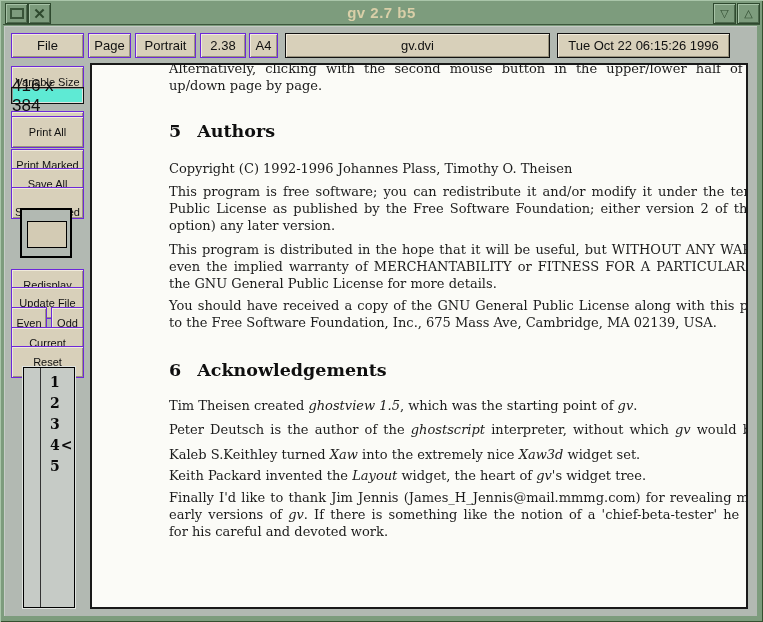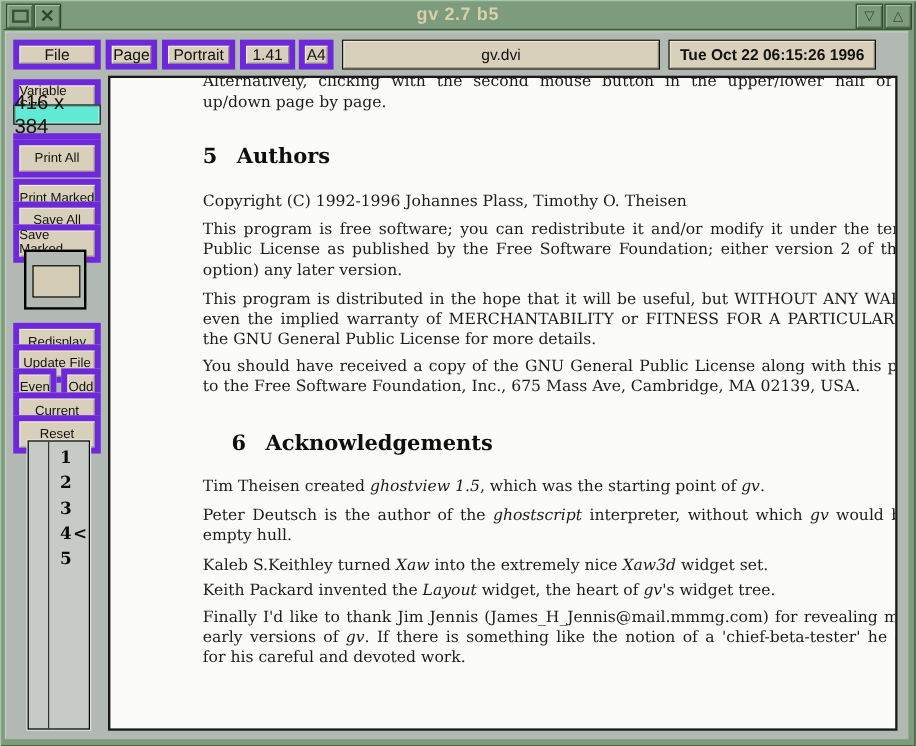--- a/index.html
+++ b/index.html
@@ -19,21 +19,21 @@
   .tb-btn{position:absolute;top:1px;width:21px;height:19px;background:#7d9c7d;
     border:1px solid #2e492e;box-shadow:inset 1px 1px 0 #a6c2a6, inset -1px -1px 0 #4c684c;
     display:flex;align-items:center;justify-content:center;
     color:#2e492e;font-size:11px;cursor:pointer;}
   .dash-icon{display:block;width:10px;height:7px;border:2px solid #385438;background:transparent;}
   .x-icon{font-size:15px;font-weight:bold;line-height:15px;color:#44604
 4;}
   .panel{position:absolute;left:4px;top:26px;width:753px;height:590px;background:#b2b9b2;
     box-shadow:inset 1px 1px 0 #c6ccc6;}
   
-  .btn{position:absolute;background:#d8d0ba;border:5px solid #6d28d9;
+  .btn{position:absolute;background:#d8d0ba;border:1px solid #6d28d9;
     box-shadow:inset 1px 1px 0 #f0eadb, inset -1px -1px 0 #9a English;
     display:flex;align-items:center;justify-content:center;
     color:#111;cursor:pointer;box-sizing:border-box;
     box-shadow:inset 1px 1px 0 #f0eadb, inset -1px -1px 0 #99937e;}
   .tool-btn{top:33px;height:25px;font-size:13px;}
   .side-btn{height:32px;font-size:11px;left:11px;width:73px;}
   .label-box{position:absolute;background:#d8d0ba;border:1px solid #111;
     display:flex;align-items:center;justify-content:center;
     color:#111;box-sizing:border-box;
     box-shadow:inset 1px 1px 0 #f0eadb, inset -1px -1px 0 #99937e;}
@@ -90,29 +90,29 @@
   <div class="btn tool-btn" style="left:11px;width:73px;">
     <span>File</span>
   </div>
   <div class="btn tool-btn" style="left:88px;width:43px;">
     <span>Page</span>
   </div>
   <div class="btn tool-btn" style="left:135px;width:61px;">
     <span>Portrait</span>
   </div>
   <div class="btn tool-btn" style="left:200px;width:46px;">
-    <span>1.41</span>
+    <span>2.38</span>
   </div>
   <div class="btn tool-btn" style="left:249px;width:29px;">
     <span>A4</span>
   </div>
   <div class="label-box" style="left:285px;top:33px;width:265px;height:25px;font-size:13px;">
     <span>gv.dvi</span>
   </div>
-  <div class="label-box" style="left:557px;top:33px;width:173px;height:25px;font-size:13px;font-weight:bold;">
+  <div class="label-box" style="left:557px;top:33px;width:173px;height:25px;font-size:13px;">
     <span>Tue Oct 22 06:15:26 1996</span>
   </div>
 
   <div class="btn side-btn" style="top:66px;height:32px;">
     <span>Variable Size</span>
   </div>
   <div class="label-box size-box">
     <span>416 x 384</span>
   </div>
   <div class="btn side-btn" style="top:111px;">
@@ -172,24 +172,23 @@
         <div class="doc-h" style="margin-top: 26px;"><span class="h-num">5</span><span class="h-txt">Authors</span></div>
         <div class="doc-l" style="margin-top: 18px;"><span>Copyright (C) 1992-1996 Johannes Plass, Timothy O. Theisen</span></div>
         <div class="doc-l" style="margin-top: 6px; word-spacing: 2px;"><span>This program is free software; you can redistribute it and/or modify it under the terms of the GNU General</span></div>
         <div class="doc-l" style="word-spacing: 2px;"><span>Public License as published by the Free Software Foundation; either version 2 of the License, or (at your</span></div>
         <div class="doc-l"><span>option) any later version.</span></div>
         <div class="doc-l" style="margin-top: 7px; word-spacing: 1px;"><span>This program is distributed in the hope that it will be useful, but WITHOUT ANY WARRANTY; without</span></div>
         <div class="doc-l" style="word-spacing: 2px;"><span>even the implied warranty of MERCHANTABILITY or FITNESS FOR A PARTICULAR PURPOSE. See</span></div>
         <div class="doc-l"><span>the GNU General Public License for more details.</span></div>
         <div class="doc-l" style="margin-top: 5px; word-spacing: 1px;"><span>You should have received a copy of the GNU General Public License along with this program; if not, write</span></div>
         <div class="doc-l"><span>to the Free Software Foundation, Inc., 675 Mass Ave, Cambridge, MA 02139, USA.</span></div>
-        <div class="doc-h" style="margin-top: 28px; margin-left: 24px;"><span class="h-num">6</span><span class="h-txt">Acknowledgements</span></div>
+        <div class="doc-h" style="margin-top: 28px;"><span class="h-num">6</span><span class="h-txt">Acknowledgements</span></div>
         <div class="doc-l" style="margin-top: 16px;"><span>Tim Theisen created </span><span class="it">ghostview 1.5</span><span>, which was the starting point of </span><span class="it">gv</span><span>.</span></div>
         <div class="doc-l" style="margin-top: 7px; word-spacing: 2px;"><span>Peter Deutsch is the author of the </span><span class="it">ghostscript</span><span> interpreter, without which </span><span class="it">gv</span><span> would be not more than an</span></div>
-        <div class="doc-l"><span>empty hull.</span></div>
         <div class="doc-l" style="margin-top: 8px;"><span>Kaleb S.Keithley turned </span><span class="it">Xaw</span><span> into the extremely nice </span><span class="it">Xaw3d</span><span> widget set.</span></div>
         <div class="doc-l" style="margin-top: 4px;"><span>Keith Packard invented the </span><span class="it">Layout</span><span> widget, the heart of </span><span class="it">gv</span><span>'s widget tree.</span></div>
         <div class="doc-l" style="margin-top: 5px; word-spacing: 1px;"><span>Finally I'd like to thank Jim Jennis (James_H_Jennis@mail.mmmg.com) for revealing many severe errors in</span></div>
         <div class="doc-l" style="word-spacing: 2px;"><span>early versions of </span><span class="it">gv</span><span>. If there is something like the notion of a 'chief-beta-tester' he deserves this attribute</span></div>
         <div class="doc-l"><span>for his careful and devoted work.</span></div>
       </div>
   </div>
 
 </div>
 

